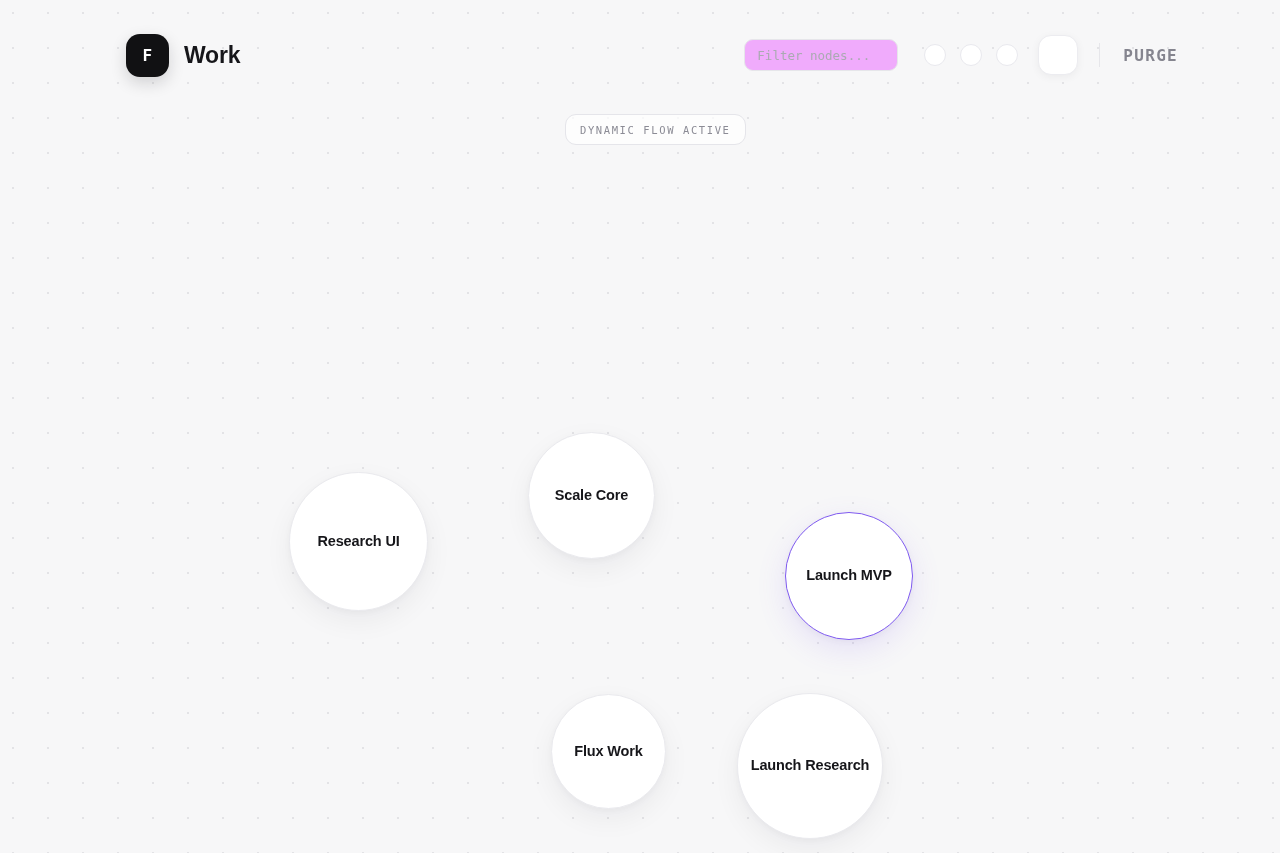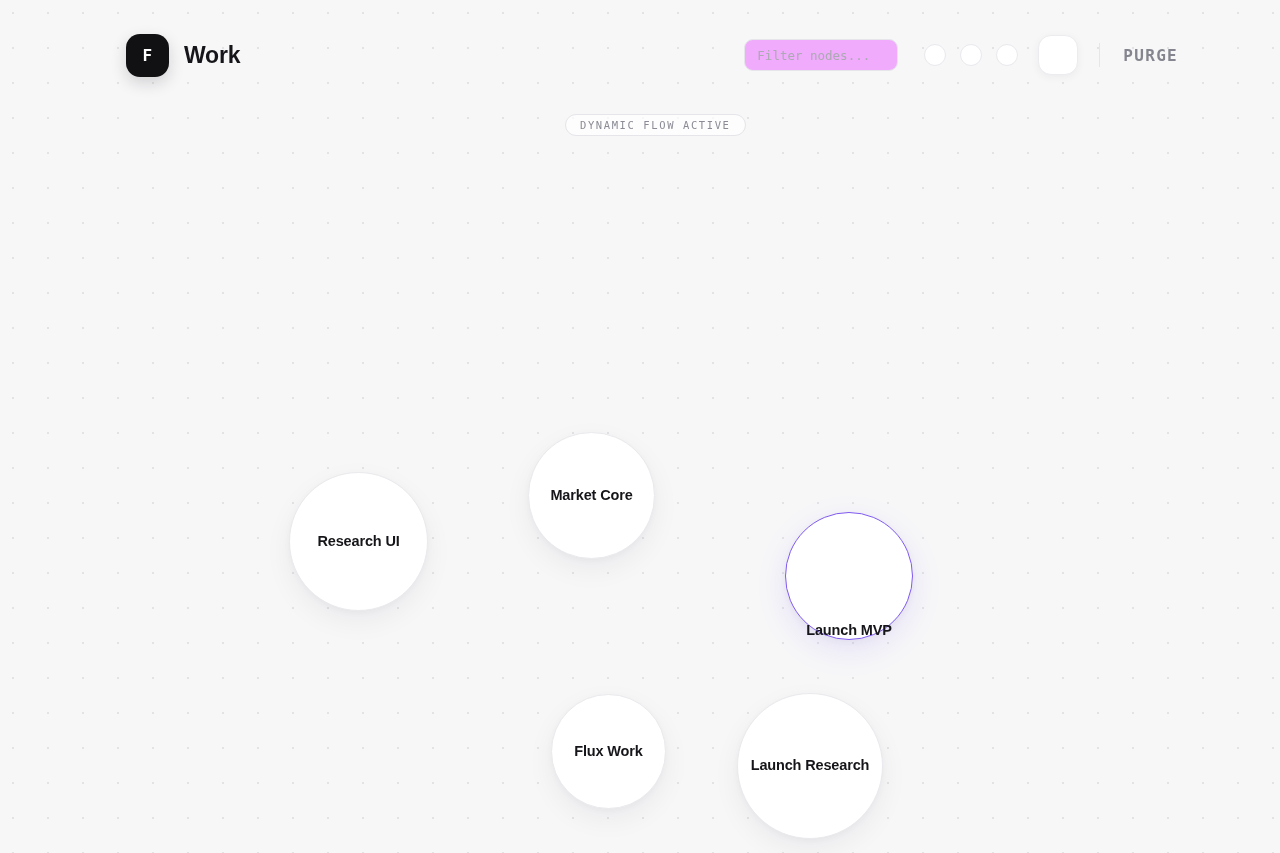--- a/index.html
+++ b/index.html
@@ -137,21 +137,21 @@
     border: none;
     cursor: pointer;
     padding: 4px 2px;
   }
 
   
   #status-pill {
     position: absolute;
     left: 565px;
     top: 114px;
-    height: 22px;
+    height: 31px;
     padding: 4px 14px;
     border-radius: 11px;
     border: 1px solid #e5e5ea;
     background: rgba(255,255,255,0.7);
     display: flex;
     align-items: center;
     justify-content: center;
     font-family: "DejaVu Sans Mono", monospace;
     font-size: 10.5px;
     letter-spacing: 1.6px;
@@ -190,23 +190,23 @@
 </style>
 </head>
 <body>
 
 <div id="canvas">
   <div id="nodes-layer">
       <div class="node" style="left: 289px; top: 472px; width: 139px; height: 139px;">
         <div class="node-label">Research UI</div>
       </div>
       <div class="node" style="left: 528px; top: 432px; width: 127px; height: 127px;">
-        <div class="node-label">Market Core</div>
-      </div>
-      <div class="node selected" style="left: 785px; top: 512px; width: 128px; height: 128px; align-items: flex-end;">
+        <div class="node-label">Scale Core</div>
+      </div>
+      <div class="node selected" style="left: 785px; top: 512px; width: 128px; height: 128px;">
         <div class="node-label">Launch MVP</div>
       </div>
       <div class="node" style="left: 551px; top: 694px; width: 115px; height: 115px;">
         <div class="node-label">Flux Work</div>
       </div>
       <div class="node" style="left: 737px; top: 693px; width: 146px; height: 146px;">
         <div class="node-label">Launch Research</div>
       </div>
     </div>
 </div>

